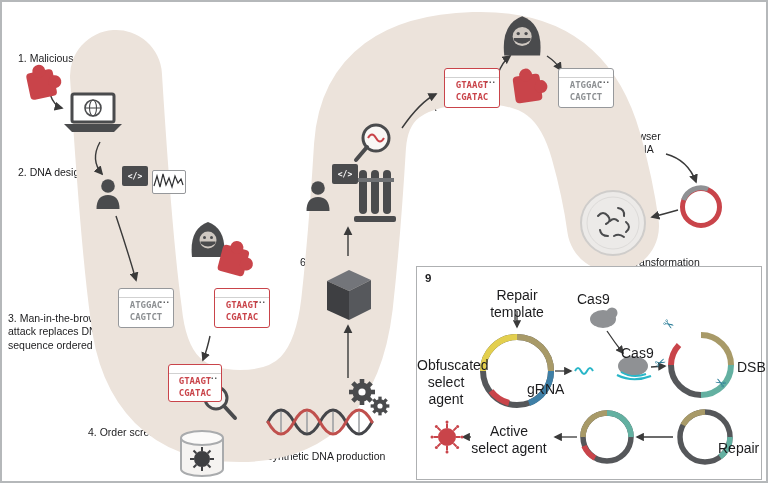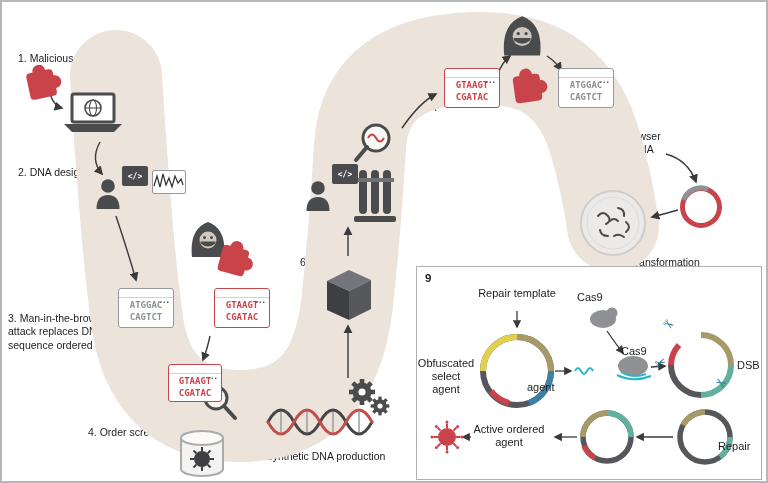--- a/index.html
+++ b/index.html
@@ -13,21 +13,21 @@
   .bwin.gray{border-color:#96989b;color:#8d9093}
   .bwin.red{border-color:#c9444a;color:#c9444a}
   .bwin .bar{height:9px;border-bottom:1px solid rgba(0,0,0,.18);text-align:right;padding-right:3px}
   .bwin .dots{font-size:9px;line-height:5px;letter-spacing:1px;color:#4a4b4d;font-weight:bold;display:inline-block}
   .bwin .seq{text-align:center;font-family:"DejaVu Sans Mono",monospace;font-size:9px;font-weight:bold;line-height:1.3;padding-top:2px}
   .miniwin{position:absolute;border-radius:2px;z-index:2}
   .miniwin.darkwin{background:#4a4b4d;color:#fff;font-family:"DejaVu Sans Mono",monospace;
        font-size:8px;font-weight:bold;display:flex;align-items:center;justify-content:center}
   .miniwin.tracewin{background:#fff;border:1.2px solid #96989b}
   .inset{position:absolute;background:#fff;border:1px solid #aeb0b2;z-index:3}
-  .ilbl{position:absolute;font-size:11px;line-height:1.2;color:#1c1c1e}
+  .ilbl{position:absolute;font-size:14px;line-height:1.2;color:#1c1c1e}
   .ilbl.center{text-align:center}
   .ilbl.right{text-align:center}
   .inset-num{position:absolute;left:8px;top:5px;font-size:11.5px;font-weight:bold;color:#1c1c1e}
   .scis{position:absolute;color:#2e7f99;font-size:13px;font-family:"DejaVu Sans",sans-serif;z-index:4}
   svg{display:block}
   .mainsvg{position:absolute;left:0;top:0;z-index:1}
 </style>
 </head>
 <body>
 
@@ -312,25 +312,25 @@
 
       <g fill="none" stroke-width="5.5">
         <circle cx="288" cy="170" r="25" stroke="#55575a"></circle>
         <path d="M266 158 A25 25 0 0 1 288 145" stroke="#a89a68"></path>
         <path d="M313 170 A25 25 0 0 1 303 190" stroke="#63b0a1"></path>
       </g>
     </svg>
 
     <div class="ilbl center" style="left:60px;top:20px;width:80px">Repair template</div>
     <div class="ilbl right" style="left:0;top:90px;width:58px">Obfuscated select agent</div>
-    <div class="ilbl" style="left:110px;top:114px;width:34px">agent</div>
+    <div class="ilbl" style="left:110px;top:114px;width:34px">gRNA</div>
     <div class="ilbl" style="left:160px;top:24px;width:34px">Cas9</div>
     <div class="ilbl" style="left:204px;top:78px;width:34px">Cas9</div>
     <div class="ilbl" style="left:320px;top:92px;width:26px">DSB</div>
-    <div class="ilbl center" style="left:54px;top:156px;width:76px">Active ordered agent</div>
+    <div class="ilbl center" style="left:54px;top:156px;width:76px">Active select agent</div>
     <div class="ilbl" style="left:301px;top:173px;width:42px">Repair</div>
 
     <span class="scis" style="left:246px;top:50px;transform:rotate(35deg)">✂</span>
     <span class="scis" style="left:298px;top:108px;transform:rotate(210deg)">✂</span>
     <span class="scis" style="left:238px;top:88px;transform:rotate(-25deg)">✂</span>
   </div>
 
 </div>
 
 </body></html>

